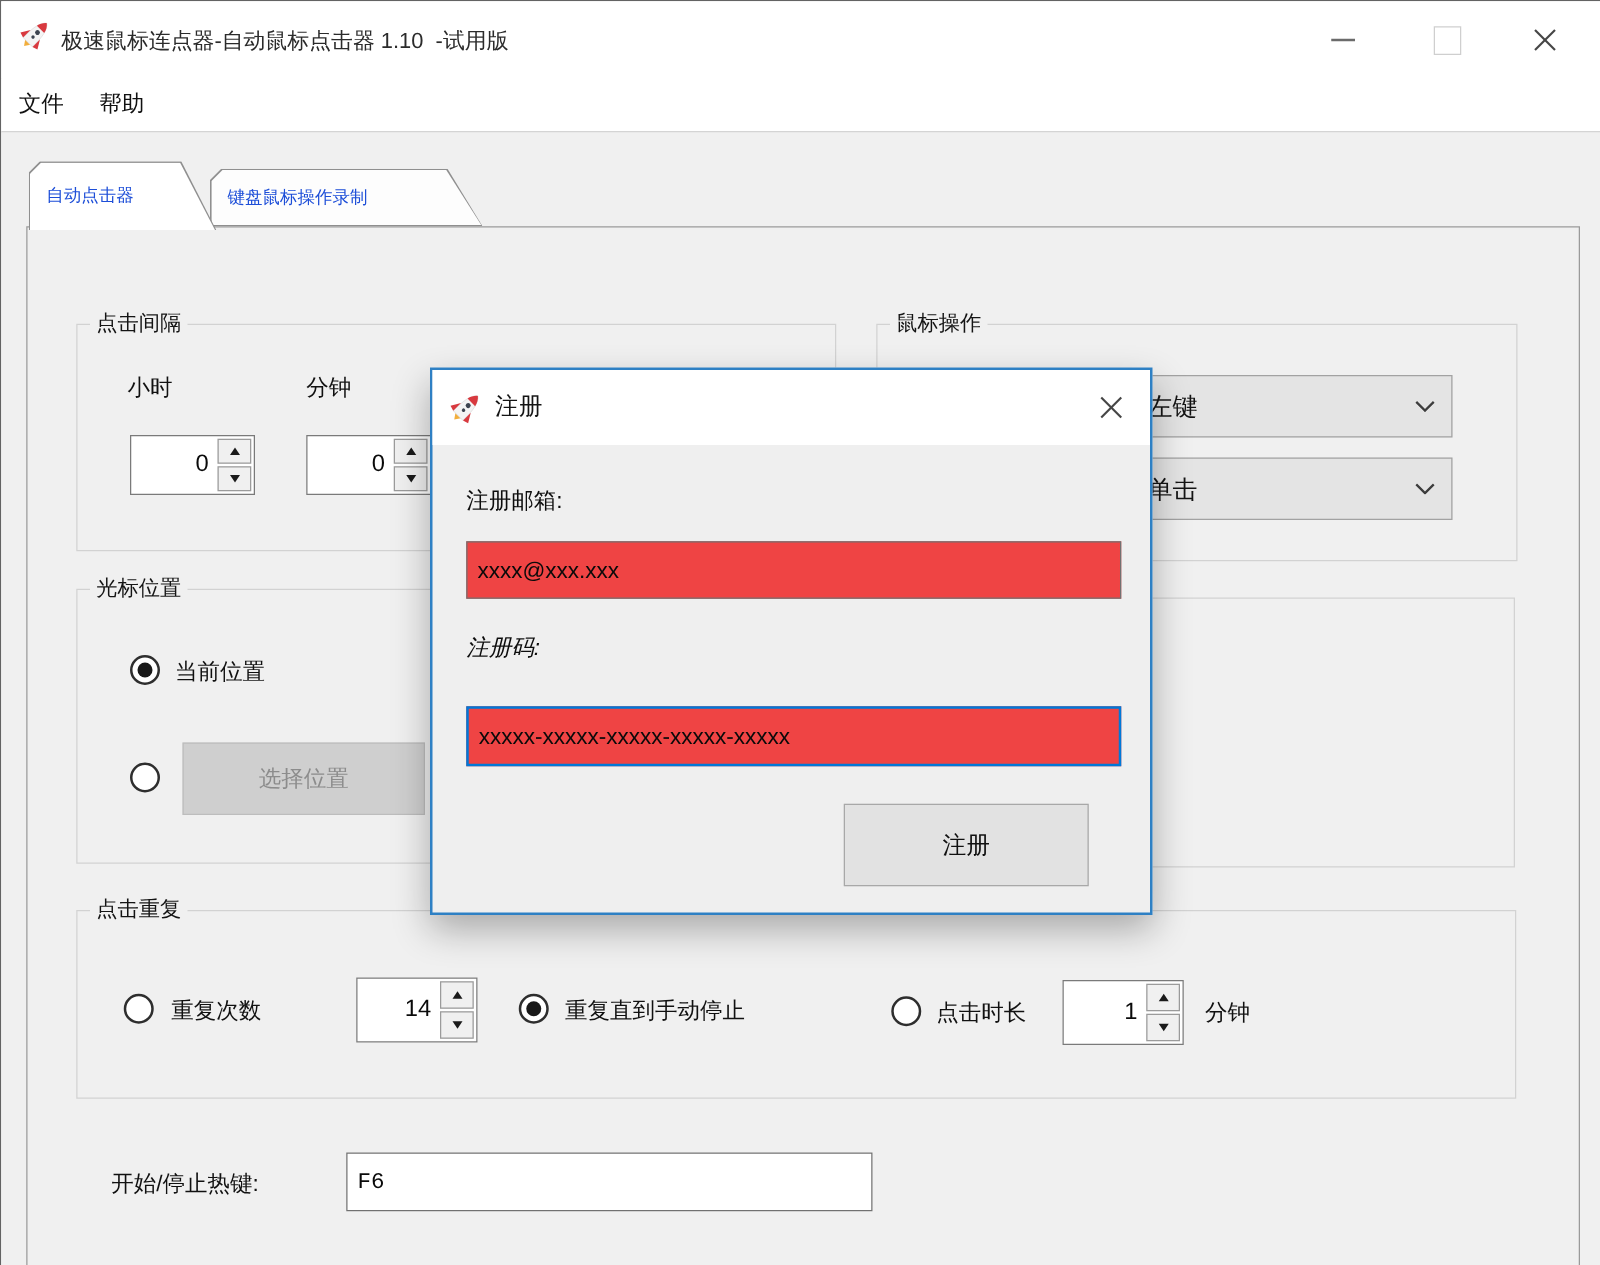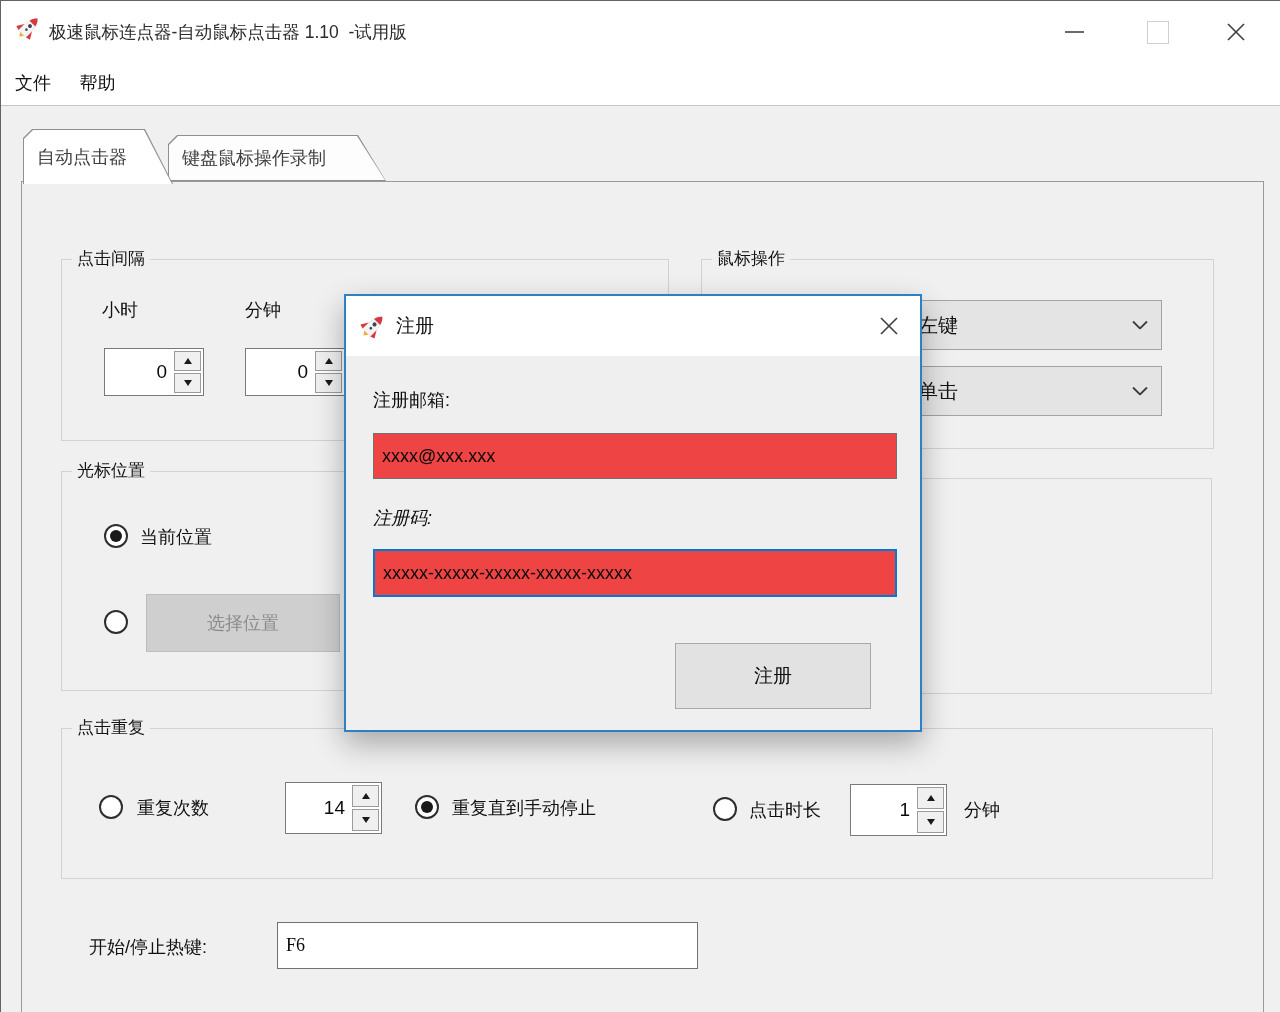--- a/index.html
+++ b/index.html
@@ -35,21 +35,21 @@
   .tab-panel{position:absolute;left:20px;top:75px;width:1243px;height:836px;background:#f0f0f0;border:1px solid #9a9a9a;box-sizing:border-box;}
 
   
   .tab{position:absolute;}
   .tab .t-outer,.tab .t-inner{position:absolute;clip-path:polygon(0 100%,0 9px,9px 0,calc(100% - 28px) 0,100% 100%);}
   .tab .t-outer{inset:0;background:#8f8f8f;}
   .tab .t-inner{left:1px;right:1px;top:1px;bottom:1px;background:#fdfdfd;}
   .tab-active{left:22px;top:23px;width:150px;height:55px;z-index:5;}
   .tab-active .t-inner{bottom:0;background:#ffffff;}
   .tab-inactive{left:167px;top:29px;width:218px;height:46px;z-index:3;}
-  .tab-label{position:absolute;left:14px;right:30px;top:0;bottom:0;display:flex;align-items:center;font-size:18px;color:#404040;z-index:2;white-space:nowrap;}
+  .tab-label{position:absolute;left:14px;right:30px;top:0;bottom:0;display:flex;align-items:center;font-size:14px;color:#1d4ed8;z-index:2;white-space:nowrap;}
 
   
   .group{position:absolute;border:1px solid #d2d2d2;box-sizing:border-box;}
   .group-title{position:absolute;top:-12px;left:10px;background:#f0f0f0;padding:0 5px;font-size:17px;color:#141414;line-height:22px;}
 
   
   .lbl{position:absolute;font-size:18px;color:#111;white-space:nowrap;}
 
   
   .spinner{position:absolute;background:#ffffff;border:1px solid #7a7a7a;box-sizing:border-box;}
@@ -62,21 +62,21 @@
   
   .combo{position:absolute;background:#e4e4e4;border:1px solid #a2a2a2;box-sizing:border-box;display:flex;align-items:center;justify-content:center;font-size:20px;color:#141414;}
   .combo .chev{position:absolute;right:13px;top:50%;transform:translateY(-50%);}
 
   
   .radio{position:absolute;width:24px;height:24px;border:2px solid #2e2e2e;border-radius:50%;background:#fff;box-sizing:border-box;}
   .radio.checked::after{content:"";position:absolute;left:4px;top:4px;width:12px;height:12px;border-radius:50%;background:#191919;}
 
   
   .btn-disabled{position:absolute;background:#cfcfcf;border:1px solid #bdbdbd;color:#8c8c8c;font-size:18px;display:flex;align-items:center;justify-content:center;box-sizing:border-box;}
-  .text-input{position:absolute;background:#fff;border:1px solid #717171;box-sizing:border-box;font-size:18px;color:#0a0a0a;padding:0 8px;font-family:Liberation Serif, serif;}
+  .text-input{position:absolute;background:#fff;border:1px solid #717171;box-sizing:border-box;font-size:18px;color:#0a0a0a;padding:0 8px;font-family:Liberation Mono, monospace;}
 
   
   .dialog{position:absolute;left:343px;top:293px;width:578px;height:438px;background:#efefef;border:2px solid #2e80c4;box-sizing:border-box;z-index:20;box-shadow:0 12px 28px rgba(0,0,0,0.30);}
   .dlg-titlebar{position:absolute;left:0;top:0;right:0;height:60px;background:#ffffff;}
   .dlg-icon{position:absolute;left:13px;top:16px;width:28px;height:28px;}
   .dlg-title{position:absolute;left:50px;top:0;height:60px;line-height:60px;font-size:19px;color:#141414;}
   .dlg-close{position:absolute;right:0;top:0;width:62px;height:60px;display:flex;align-items:center;justify-content:center;background:transparent;border:none;}
   .dlg-label{position:absolute;left:27px;font-size:18px;color:#0d0d0d;}
   .dlg-input{position:absolute;left:27px;width:524px;background:#ef4444;border:1px solid #717171;box-sizing:border-box;font-size:18px;padding:0 8px;color:#0a0a0a;font-family:"Liberation Sans","DejaVu Sans",sans-serif;}
   .dlg-input.focused{border:2px solid #0078d7;}
@@ -248,17 +248,17 @@
       <span class="dlg-title">注册</span>
       <button class="dlg-close">
         <svg width="22" height="22" viewBox="0 0 22 22">
             <use href="#xcross"></use>
           </svg>
       </button>
     </div>
     <span class="dlg-label" style="top:92px;">注册邮箱:</span>
     <input class="dlg-input" style="top: 137px; height: 46px;" value="xxxx@xxx.xxx">
     <span class="dlg-label" style="top:210px;font-style:italic;">注册码:</span>
-    <input class="dlg-input focused" style="top: 253px; height: 48px;" value="xxxxx-xxxxx-xxxxx-xxxxx-xxxxx">
+    <input class="dlg-input focused" style="top: 269px; height: 48px;" value="xxxxx-xxxxx-xxxxx-xxxxx-xxxxx">
     <button class="dlg-submit">注册</button>
   </div>
 
 </div>
 
 </body></html>

